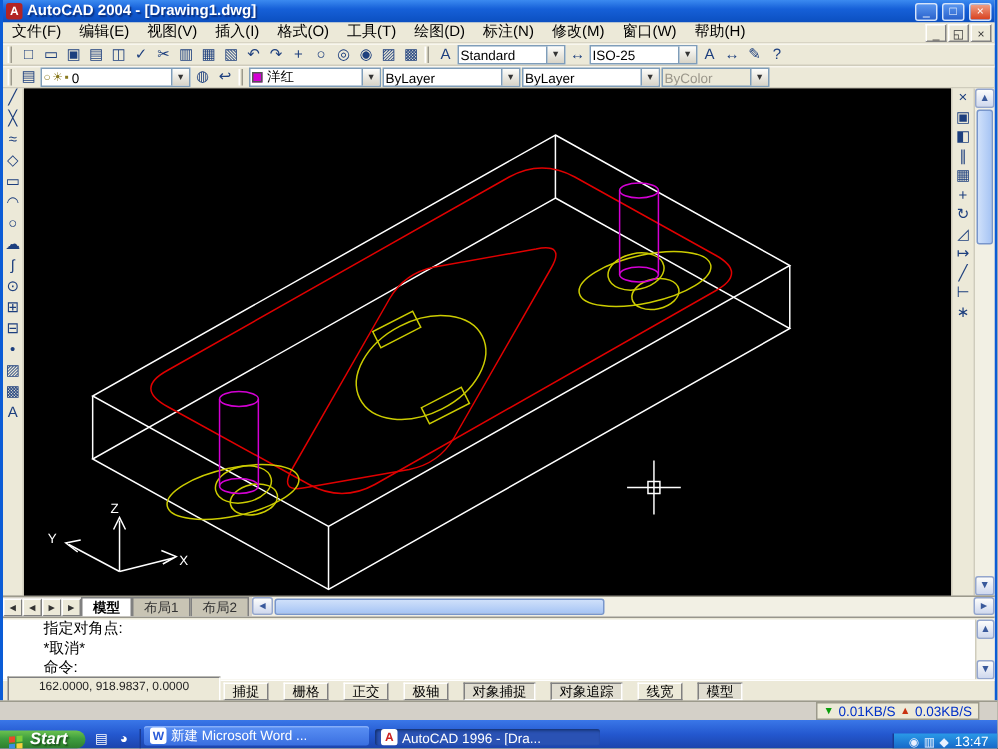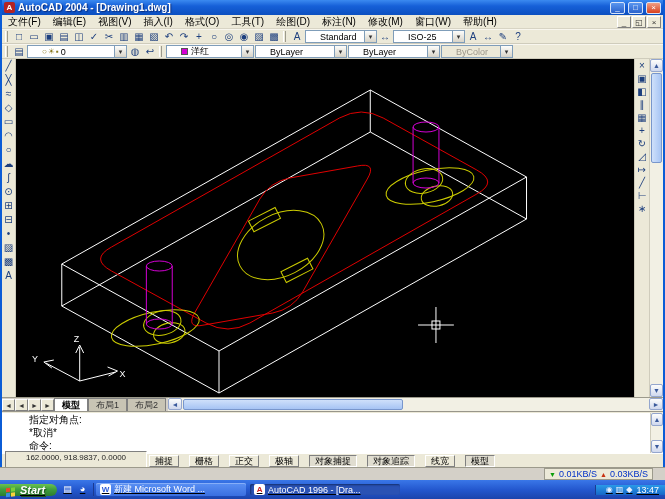--- a/index.html
+++ b/index.html
@@ -23,21 +23,21 @@
   .mdi-btns{margin-left:auto;display:flex;gap:1px;padding-right:2px;}
   .mdibtn{width:14px;height:12px;font-size:8px;line-height:11px;text-align:center;color:#333;
     background:#ece9d8;border:1px solid;border-color:#fff #808080 #808080 #fff;}
 
   
   .toolbar{height:15px;display:flex;align-items:center;gap:1px;background:#ece9d8;
     border-top:1px solid #f8f6ee;border-bottom:1px solid #cfccbc;padding:0 2px;}
   .grip{width:3px;height:11px;margin:0 3px 0 1px;border-left:1px solid #fff;border-right:1px solid #9c9a8c;}
   .tbicon,.vicon{width:14px;height:13px;font-size:10px;line-height:13px;text-align:center;color:#1d3f7e;overflow:hidden;}
   .dd{display:inline-flex;align-items:center;background:#fff;border:1px solid #7f9db9;height:13px;
-    font-size:9px;padding-left:14px;position:relative;color:#000;white-space:nowrap;}
+    font-size:9px;padding-left:1px;position:relative;color:#000;white-space:nowrap;}
   .dd .val{flex:1;overflow:hidden;white-space:nowrap;}
   .dd .arrow{width:12px;height:11px;margin-left:2px;font-size:7px;line-height:11px;text-align:center;color:#333;
     background:linear-gradient(180deg,#fdfdfb,#d8d4c8);border-left:1px solid #7f9db9;}
   .dd.disabled{background:#ece9d8;color:#9a968a;}
   .swatch{width:7px;height:7px;background:#d400d4;border:1px solid #555;margin-right:3px;}
   .mini-icons{display:inline-flex;gap:1px;margin-right:2px;}
   .mini-icons span{font-size:8px;line-height:11px;color:#8a7a20;}
 
   
   .main{height:338px;display:flex;}
@@ -78,21 +78,21 @@
   .statusbtn.on{border-color:#808080 #fff #fff #808080;background:#e0ddd0;}
 
   
   .netstrip{height:13px;background:#d4d0c8;display:flex;align-items:center;justify-content:flex-end;border-top:1px solid #9c9a8c;}
   .netbox{display:flex;align-items:center;gap:3px;font-size:9px;color:#0030c8;background:#ece9d8;
     border:1px solid #9c9a8c;height:12px;padding:0 4px;margin-right:12px;}
   .net-arrow{font-size:7px;}
   .net-arrow.down{color:#0a9e0a;} .net-arrow.up{color:#c83010;}
 
   
-  .taskbar{height:19px;display:flex;align-items:center;background:linear-gradient(180deg,#3a77e8 0%,#2458cf 50%,#1c44ac 100%);text-decoration:underline;}
+  .taskbar{height:19px;display:flex;align-items:flex-end;background:linear-gradient(180deg,#3a77e8 0%,#2458cf 50%,#1c44ac 100%);}
   .startbtn{display:flex;align-items:center;gap:4px;padding:0 12px 0 6px;color:#fff;font-size:11px;font-weight:bold;font-style:italic;
     background:linear-gradient(180deg,#6cc24f 0%,#3f9e3f 45%,#2d7e2d 100%);border-radius:0 9px 9px 0;
     text-shadow:1px 1px 1px #1c521c;}
   .winlogo{width:4px;height:4px;background:#e84a2a;box-shadow:5px 0 0 #7bce3a,0 5px 0 #3a8ee0,5px 5px 0 #f7d13e;
     margin-right:6px;transform:skewY(-6deg);}
   .quicklaunch{display:flex;align-items:center;gap:2px;padding:0 4px;border-right:1px solid #1a3a92;}
   .quicklaunch span{width:13px;height:13px;font-size:9px;line-height:13px;text-align:center;color:#fff;}
   .taskitem{display:flex;align-items:center;gap:3px;width:150px;margin:2px 2px;padding:0 4px;border-radius:2px;
     background:linear-gradient(180deg,#5a90f4,#3a6fe0);box-shadow:inset 0 1px 0 #86aef8;color:#fff;font-size:9px;
     overflow:hidden;white-space:nowrap;}

